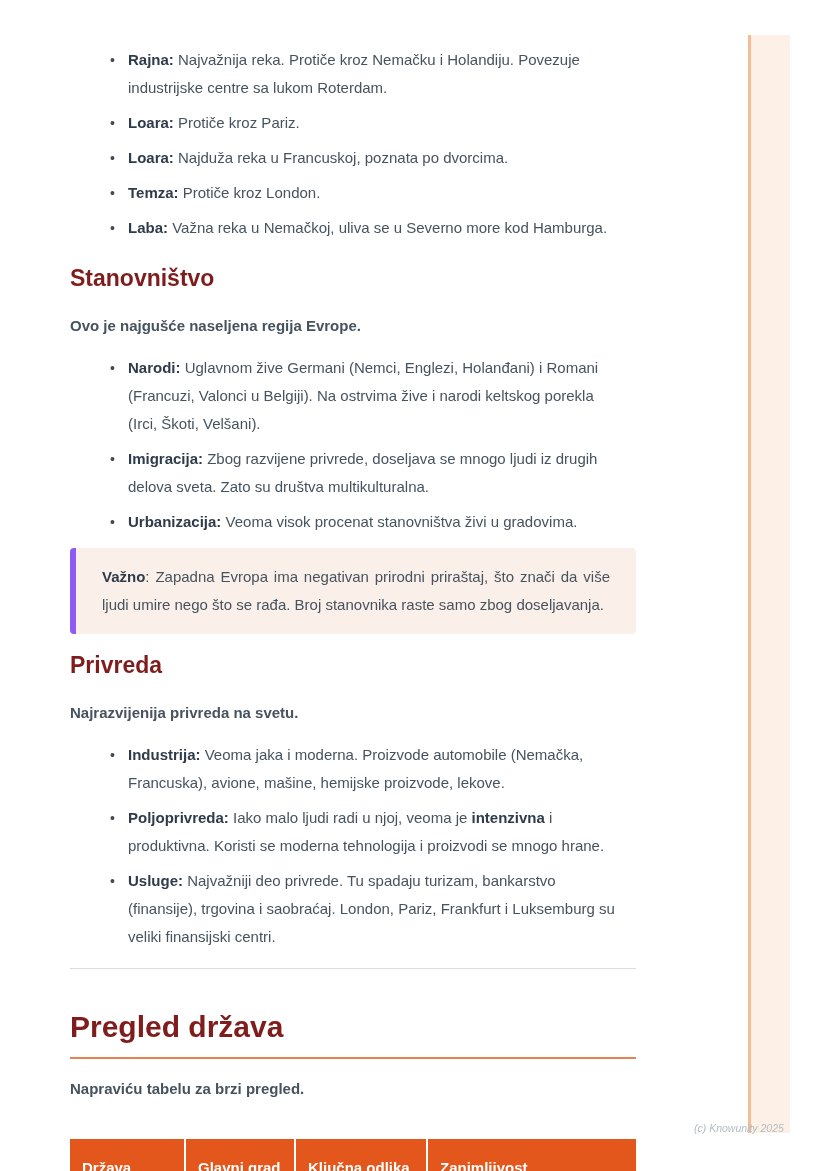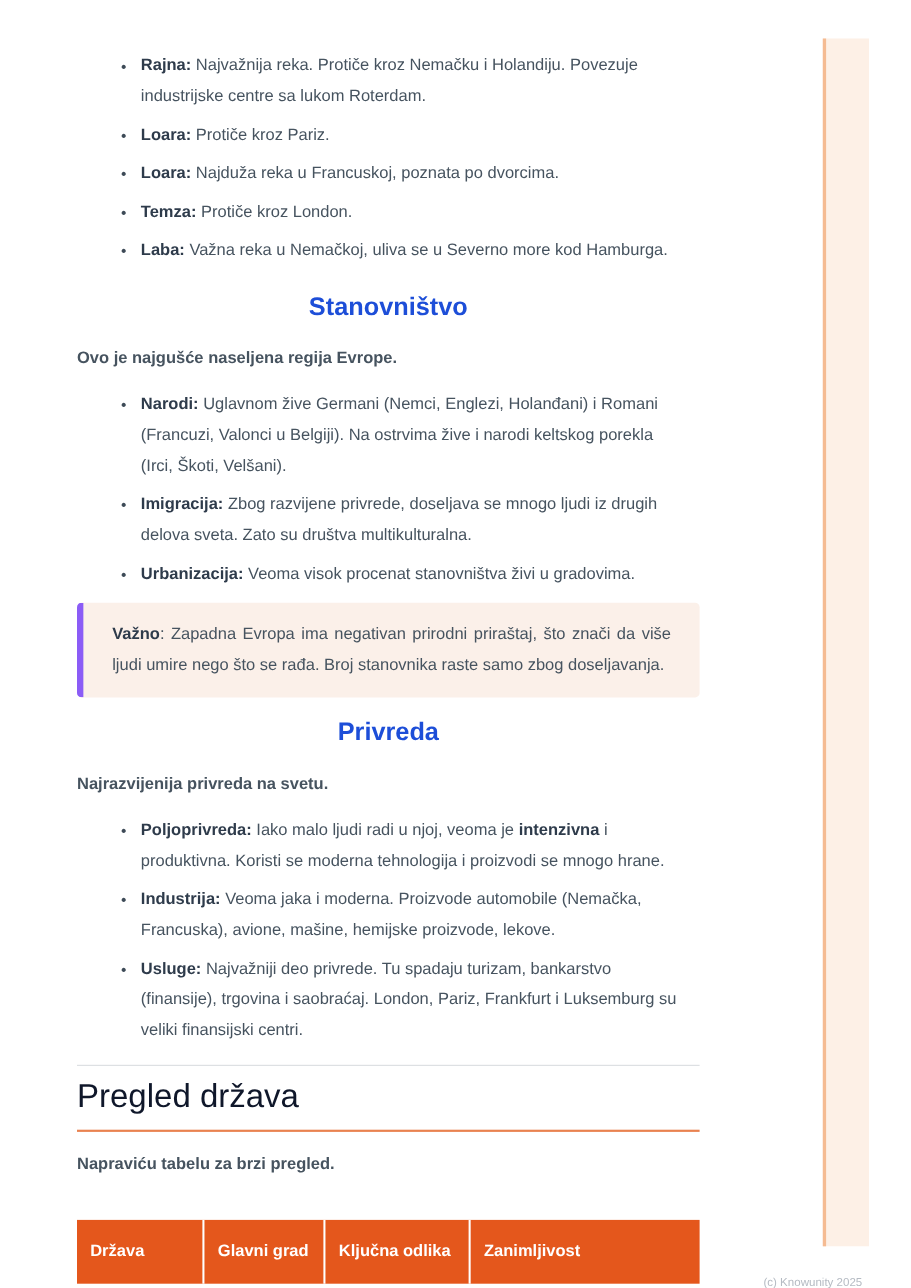--- a/index.html
+++ b/index.html
@@ -13,25 +13,26 @@
   }
   .side-stripe {
     position: absolute;
     left: 748px; top: 35px;
     width: 39px; height: 1098px;
     background: #fdf0e6;
     border-left: 3px solid #f5bb92;
   }
   .watermark {
     position: absolute;
-    left: 694px; top: 1160px;
+    left: 694px; top: 1122px;
     font-size: 10.5px;
     color: #b5bbc3;
     white-space: nowrap;
     z-index: 5;
+    font-style: italic;
   }
   .content {
     position: absolute;
     left: 70px; top: 0;
     width: 566px;
     padding-top: 34px;
     font-size: 15px;
     line-height: 28px;
   }
   ul.bullets {
@@ -46,47 +47,46 @@
   ul.bullets li:last-child { margin-bottom: 0; }
   ul.bullets li::before {
     content: "\2022";
     position: absolute;
     left: 28px; top: 0;
     color: #3d4a57;
     font-size: 14px;
   }
   .b { font-weight: bold; color: #2e3b4b; }
   h2.section-h {
-    color: #1d4ed8;
+    color: #7f1d1d;
     font-size: 23px;
     line-height: 28px;
     font-weight: bold;
     margin: 22px 0 0 0;
-    text-align: center;
   }
   p.intro { margin: 20px 0 14px 0; font-weight: bold; }
   .callout {
     margin-top: 8px;
     background: #fbf0e9;
     border-left: 6px solid #8b5cf6;
     border-radius: 4px;
     padding: 15px 26px 15px 26px;
     text-align: justify;
   }
   .divider {
     border: 0;
     border-top: 1px solid #dadde0;
     margin: 17px 0 0 0;
   }
   h1.page-h {
-    color: #0f172a;
+    color: #7f1d1d;
     font-size: 30px;
     line-height: 36px;
-    font-weight: normal;
-    margin: 10px 0 0 0;
+    font-weight: bold;
+    margin: 40px 0 0 0;
   }
   .h1-underline {
     margin-top: 12px;
     height: 2px;
     background: #e98250;
   }
   table.overview {
     margin-top: 36px;
     border-collapse: separate;
     border-spacing: 0;
@@ -128,22 +128,22 @@
     <li><span class="b">Imigracija:</span> <span>Zbog razvijene privrede, doseljava se mnogo ljudi iz drugih delova sveta. Zato su društva multikulturalna.</span></li>
     <li><span class="b">Urbanizacija:</span> <span>Veoma visok procenat stanovništva živi u gradovima.</span></li>
   </ul>
 
   <div class="callout"><span class="b">Važno</span><span>: Zapadna Evropa ima negativan prirodni priraštaj, što znači da više ljudi umire nego što se rađa. Broj stanovnika raste samo zbog doseljavanja.</span></div>
 
   <h2 class="section-h" style="margin-top:17px">Privreda</h2>
   <p class="intro">Najrazvijenija privreda na svetu.</p>
 
   <ul class="bullets">
+    <li><span class="b">Industrija:</span> <span>Veoma jaka i moderna. Proizvode automobile (Nemačka, Francuska), avione, mašine, hemijske proizvode, lekove.</span></li>
     <li><span class="b">Poljoprivreda:</span> <span>Iako malo ljudi radi u njoj, veoma je </span><span class="b">intenzivna</span><span> i produktivna. Koristi se moderna tehnologija i proizvodi se mnogo hrane.</span></li>
-    <li><span class="b">Industrija:</span> <span>Veoma jaka i moderna. Proizvode automobile (Nemačka, Francuska), avione, mašine, hemijske proizvode, lekove.</span></li>
     <li><span class="b">Usluge:</span> <span>Najvažniji deo privrede. Tu spadaju turizam, bankarstvo (finansije), trgovina i saobraćaj. London, Pariz, Frankfurt i Luksemburg su veliki finansijski centri.</span></li>
   </ul>
 
   <hr class="divider">
 
   <h1 class="page-h">Pregled država</h1>
   <div class="h1-underline"></div>
 
   <p class="intro" style="margin-top:16px">Napraviću tabelu za brzi pregled.</p>
 

